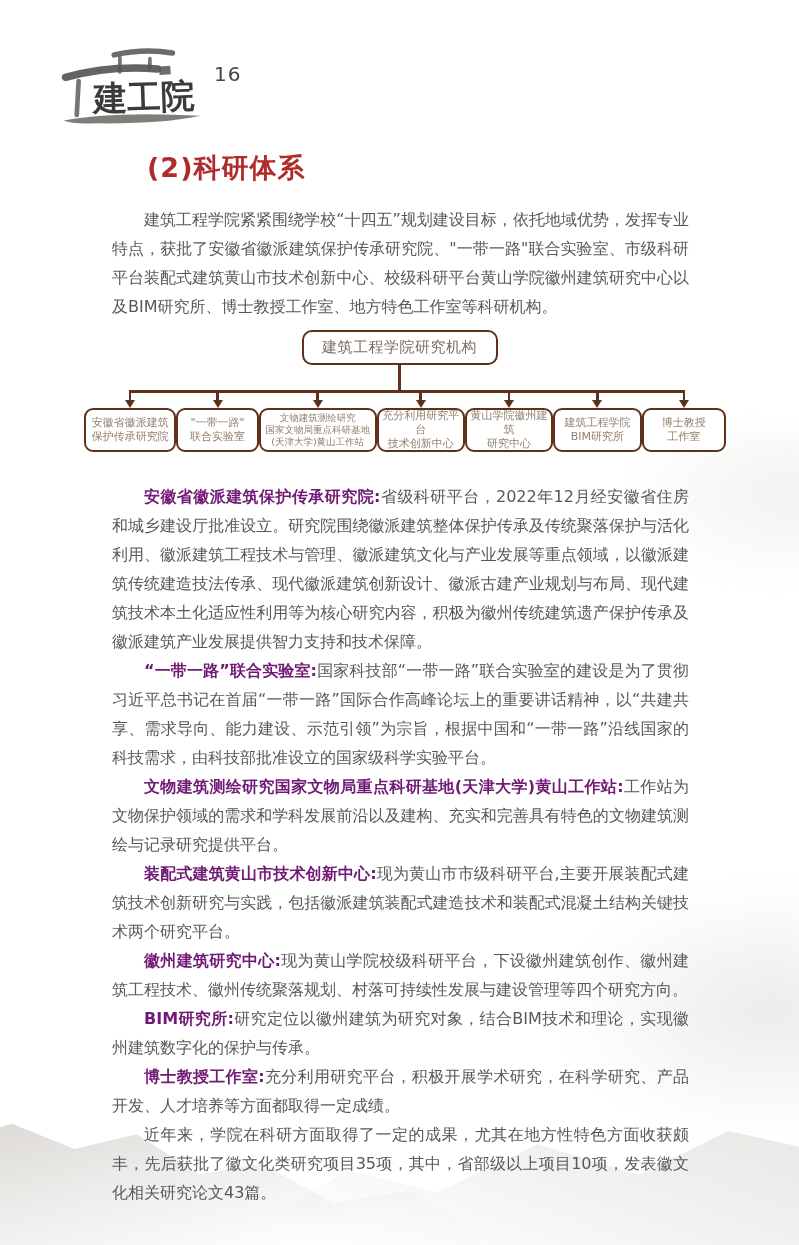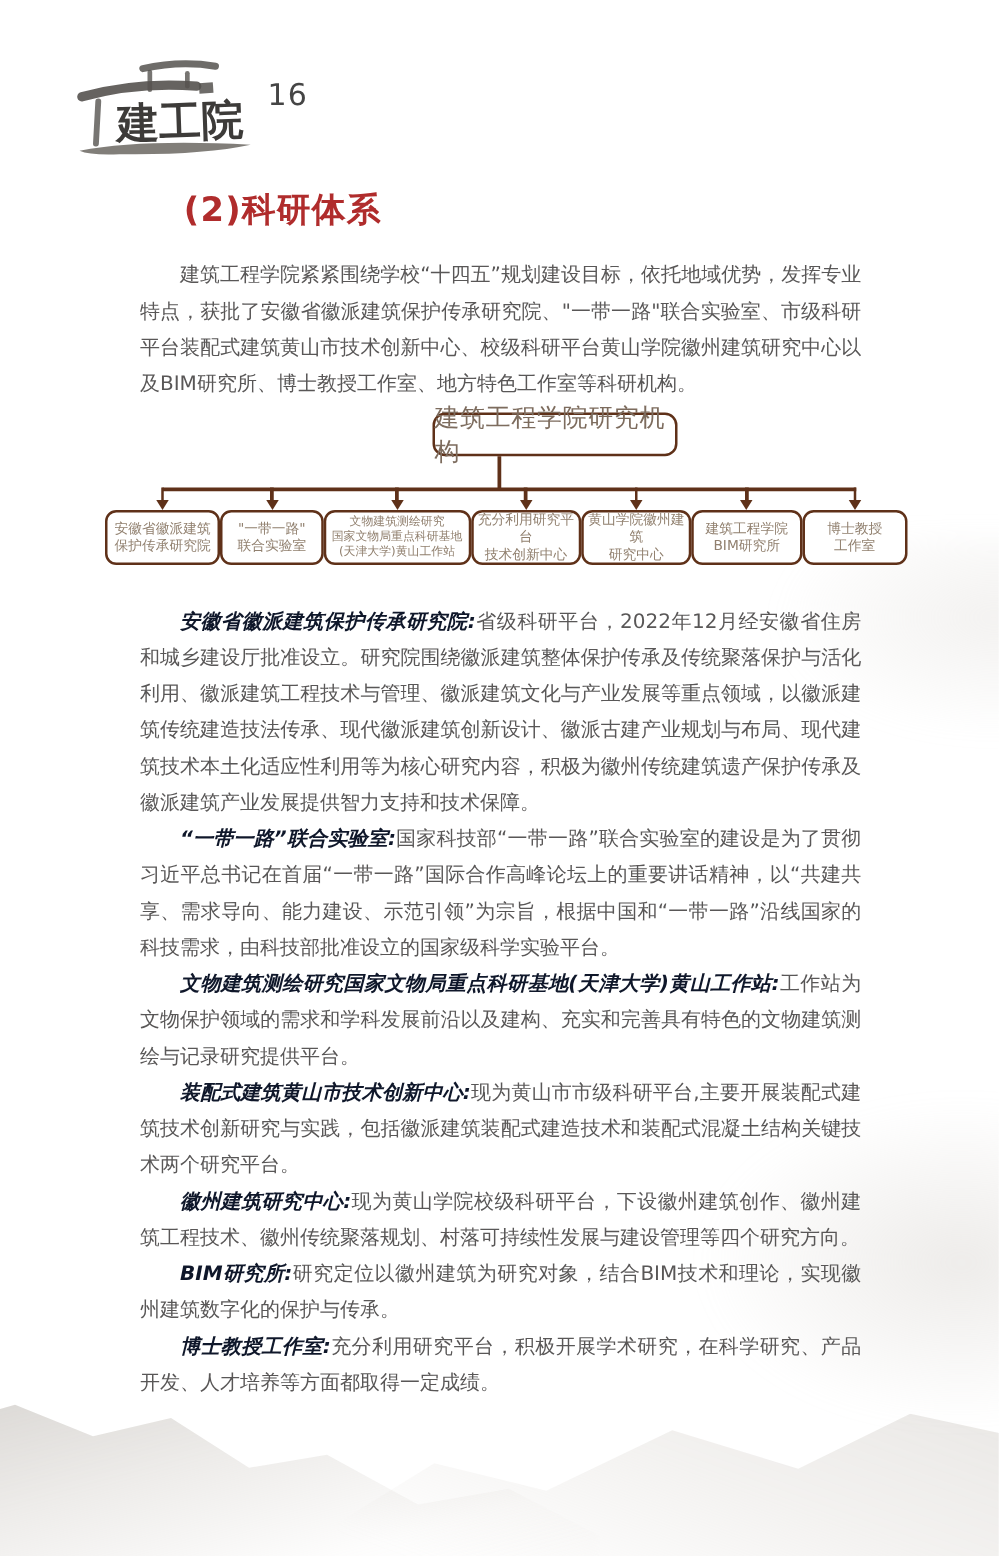--- a/index.html
+++ b/index.html
@@ -31,41 +31,41 @@
   .wm-top-right {
     right:-40px; top:430px; width:220px; height:160px;
     background:radial-gradient(ellipse at 80% 40%, rgba(215,211,206,0.30), transparent 70%);
     filter:blur(10px);
   }
   
   .header { position:absolute; top:38px; left:58px; width:300px; height:90px; }
   .logo-svg { display:block; }
   .page-number {
     position:absolute; left:156px; top:24px;
-    font-size:24px; color:#454545; letter-spacing:1px;
+    font-size:20px; color:#454545; letter-spacing:1px;
   }
   
   .heading {
     position:absolute; top:150px; left:118px;
     font-size:27px; font-weight:bold; color:#b02c2c; letter-spacing:1px;margin-left:29px;
   }
   
   .content {
     position:absolute; top:205px; left:112px; width:577px;
     font-size:16px; line-height:29px; text-align:justify; color:#595757;
   }
   .content p { text-indent:2em; }
-  .lead { font-weight:bold; color:#0f172a;font-style:italic; }
+  .lead { font-weight:bold; color:#701a75; }
   
   .chart { position:absolute; top:330px; left:0; width:799px; height:125px; }
   .root-box {
     position:absolute; left:50%; transform:translateX(-50%); top:0;
     width:196px; height:35px; border:2.5px solid #5f3119; border-radius:10px;
     background:#fff; display:flex; align-items:center; justify-content:center;
-    font-size:20px; color:#7d6c5e; letter-spacing:0.5px;margin-left:44px;
+    font-size:15px; color:#7d6c5e; letter-spacing:0.5px;
   }
   .stem { position:absolute; left:calc(50% - 1.25px); top:35px; width:2.5px; height:27px; background:#5f3119; }
   .rail { position:absolute; top:60px; left:130px; width:555px; height:2.5px; background:#5f3119; }
   .chart-row {
     position:absolute; top:60px; left:84px; width:642px;
     display:flex; justify-content:space-between; align-items:center;
   }
   .child { display:flex; flex-direction:column; align-items:center; }
   .drop { width:2.5px; height:10px; background:#5f3119; }
   .arrowhead {
@@ -192,13 +192,14 @@
 </div>
 
 <div class="sections">
   <p><span class="lead">安徽省徽派建筑保护传承研究院:</span><span>省级科研平台，2022年12月经安徽省住房和城乡建设厅批准设立。研究院围绕徽派建筑整体保护传承及传统聚落保护与活化利用、徽派建筑工程技术与管理、徽派建筑文化与产业发展等重点领域，以徽派建筑传统建造技法传承、现代徽派建筑创新设计、徽派古建产业规划与布局、现代建筑技术本土化适应性利用等为核心研究内容，积极为徽州传统建筑遗产保护传承及徽派建筑产业发展提供智力支持和技术保障。</span></p>
   <p><span class="lead">“一带一路”联合实验室:</span><span>国家科技部“一带一路”联合实验室的建设是为了贯彻习近平总书记在首届“一带一路”国际合作高峰论坛上的重要讲话精神，以“共建共享、需求导向、能力建设、示范引领”为宗旨，根据中国和“一带一路”沿线国家的科技需求，由科技部批准设立的国家级科学实验平台。</span></p>
   <p><span class="lead">文物建筑测绘研究国家文物局重点科研基地(天津大学)黄山工作站:</span><span>工作站为文物保护领域的需求和学科发展前沿以及建构、充实和完善具有特色的文物建筑测绘与记录研究提供平台。</span></p>
   <p><span class="lead">装配式建筑黄山市技术创新中心:</span><span>现为黄山市市级科研平台,主要开展装配式建筑技术创新研究与实践，包括徽派建筑装配式建造技术和装配式混凝土结构关键技术两个研究平台。</span></p>
   <p><span class="lead">徽州建筑研究中心:</span><span>现为黄山学院校级科研平台，下设徽州建筑创作、徽州建筑工程技术、徽州传统聚落规划、村落可持续性发展与建设管理等四个研究方向。</span></p>
   <p><span class="lead">BIM研究所:</span><span>研究定位以徽州建筑为研究对象，结合BIM技术和理论，实现徽州建筑数字化的保护与传承。</span></p>
   <p><span class="lead">博士教授工作室:</span><span>充分利用研究平台，积极开展学术研究，在科学研究、产品开发、人才培养等方面都取得一定成绩。</span></p>
+  <p>近年来，学院在科研方面取得了一定的成果，尤其在地方性特色方面收获颇丰，先后获批了徽文化类研究项目35项，其中，省部级以上项目10项，发表徽文化相关研究论文43篇。</p>
 </div>
 
 </body></html>

